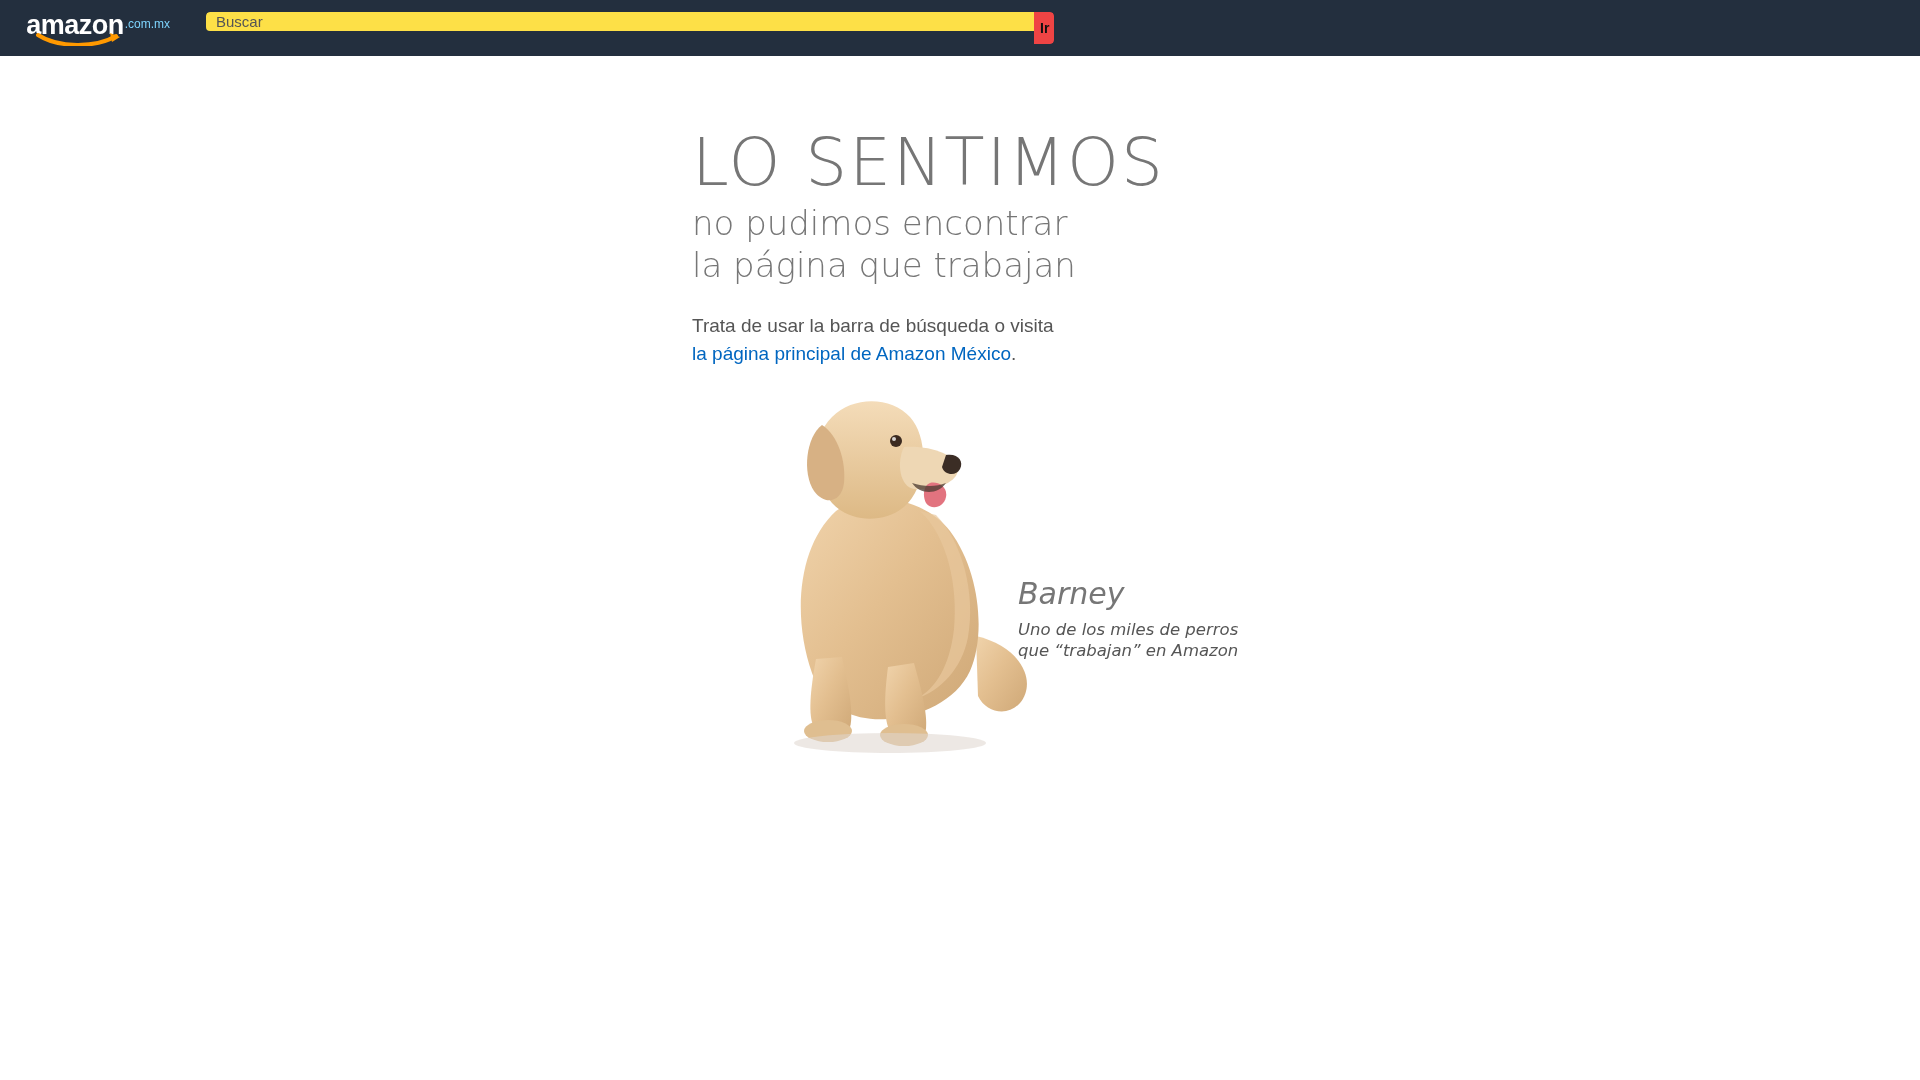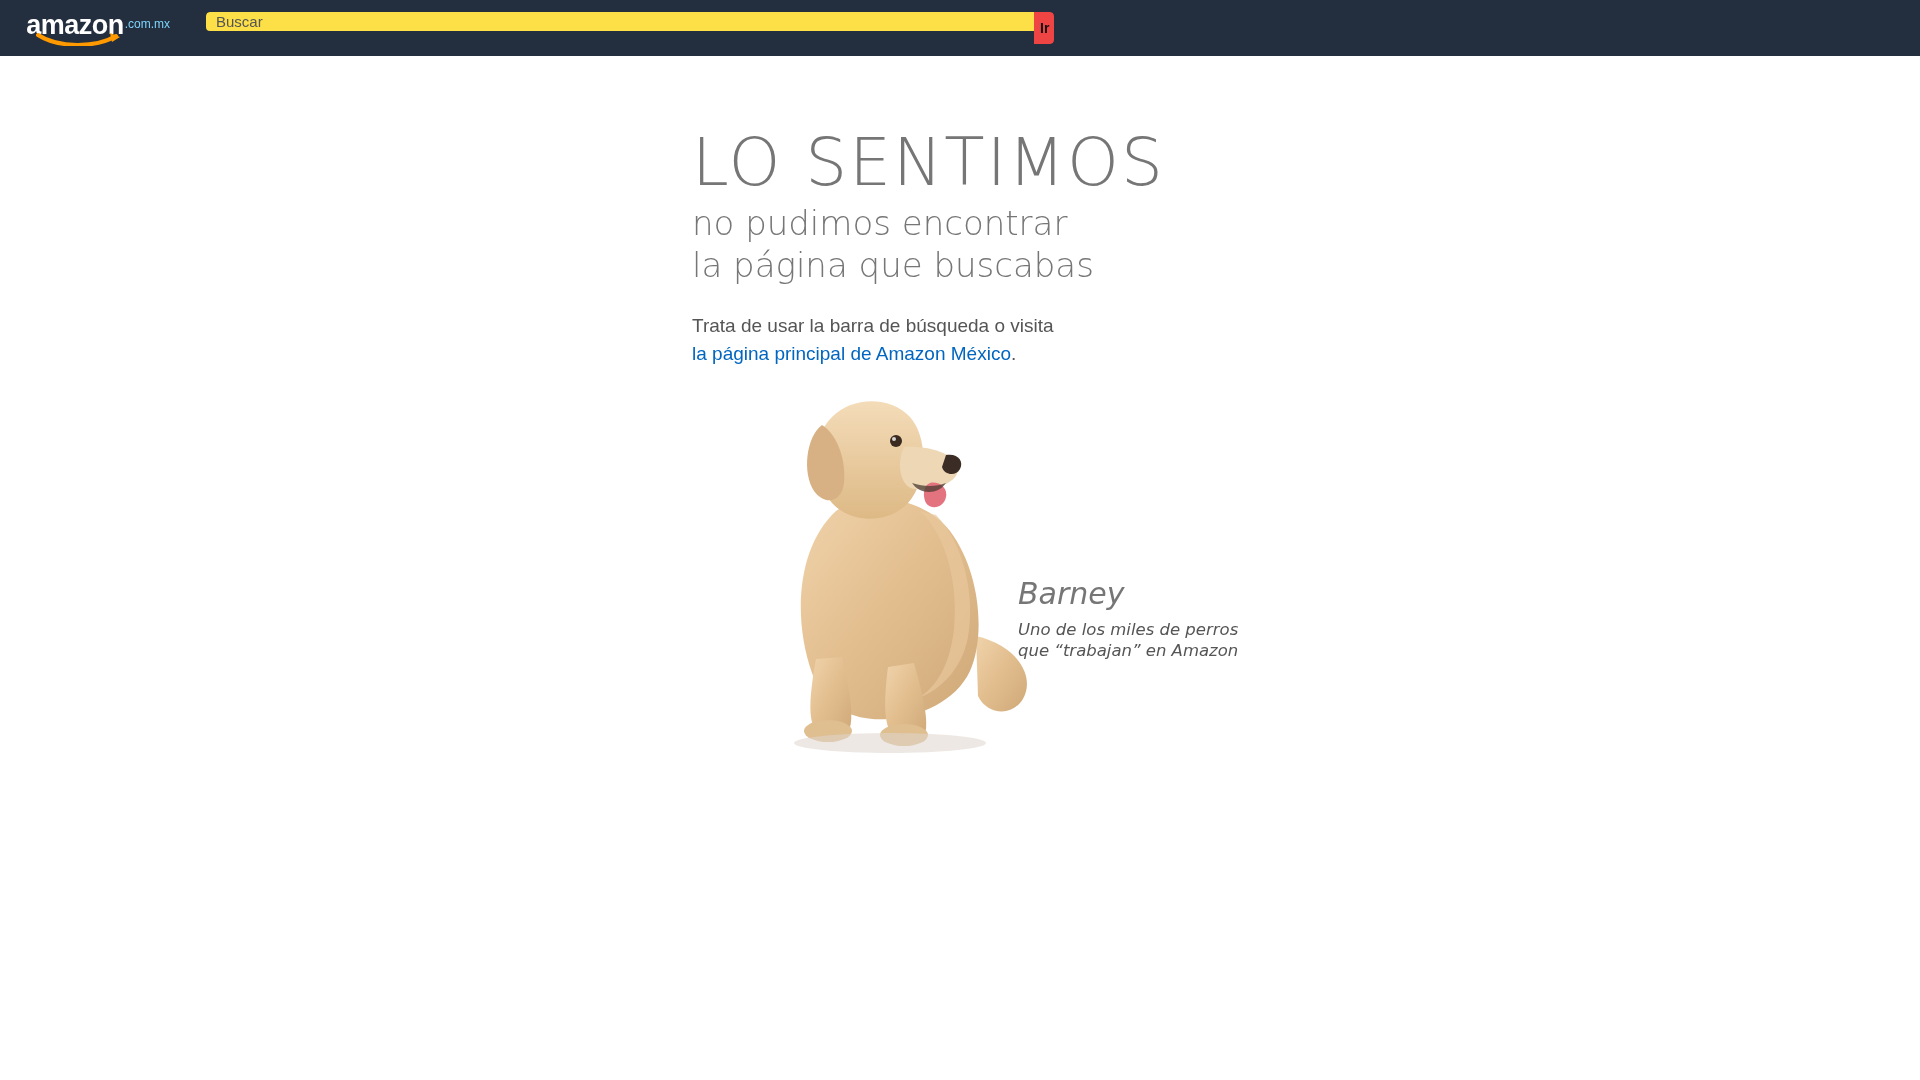--- a/index.html
+++ b/index.html
@@ -192,21 +192,21 @@
   </div>
 
 </div>
 
 <div class="content">
 
   <div class="msg-block">
     <div class="headline">LO SENTIMOS</div>
     <div class="subhead">
       <div>no pudimos encontrar</div>
-      <div>la página que buscabas</div>
+      <div>la página que trabajan</div>
     </div>
     <div class="hint">
       <span>Trata de usar la barra de búsqueda o visita</span><br>
       <a href="#">la página principal de Amazon México</a><span class="period">.</span>
     </div>
   </div>
 
   <div class="dog-area">
     <svg width="320" height="395" viewBox="0 0 320 395">
       <defs>

